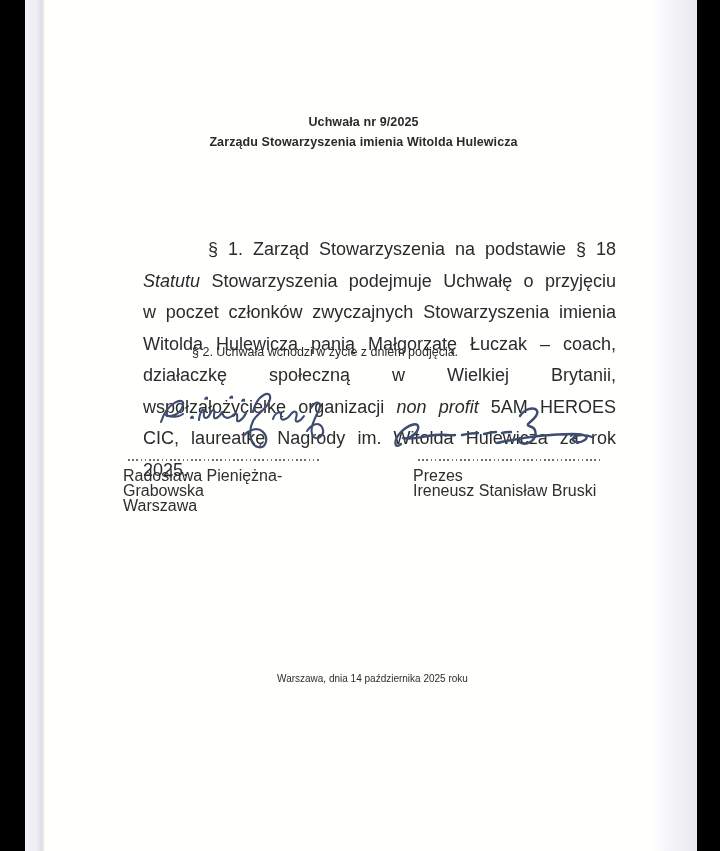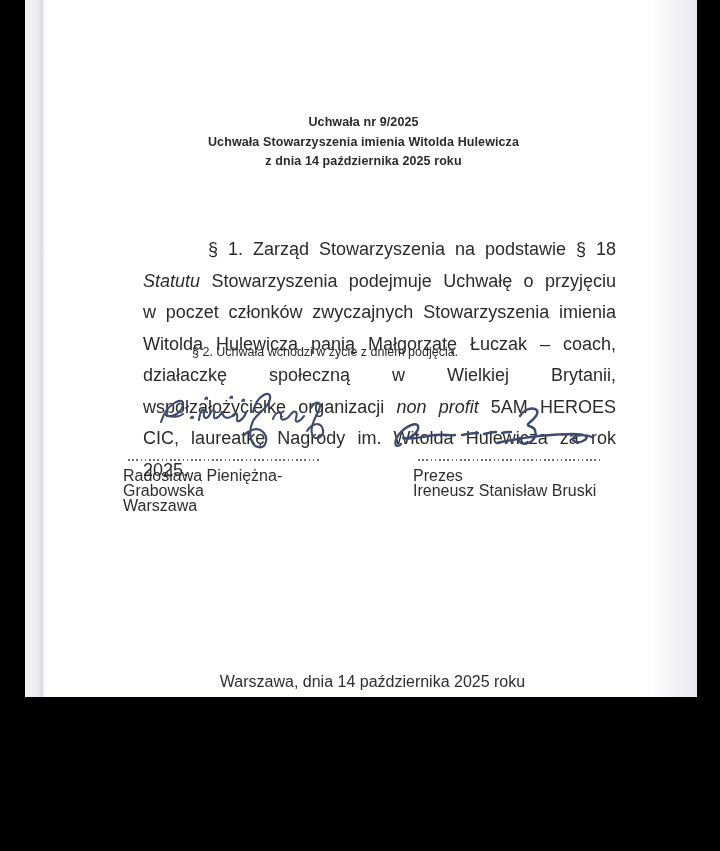--- a/index.html
+++ b/index.html
@@ -1,17 +1,17 @@
 <!DOCTYPE html>
 <html lang="pl"><head>
 <meta charset="utf-8">
 <style>
   html,body{margin:0;padding:0;background:#000;}
   .screen{
-    position:relative;width:720px;height:697px;overflow:hidden;background:#701a75;
+    position:relative;width:720px;height:851px;overflow:hidden;background:#701a75;
     font-family:"Liberation Sans","DejaVu Sans",sans-serif;
   }
   .black-bar{position:absolute;top:0;height:851px;background:#000;}
   .black-bar.left{left:0;width:25px;}
   .black-bar.right{right:0;width:23px;}
   .page{
     position:absolute;left:25px;top:0;width:672px;height:851px;
     background:#fffffe;
   }
   .edge-shadow{position:absolute;top:0;height:851px;}
@@ -52,40 +52,39 @@
   }
   .dotted.left{left:1px;top:459px;width:191px;}
   .dotted.right{left:291px;top:459px;width:183px;}
   .sig-label{
     position:absolute;font-size:16px;line-height:15px;color:#2e2e2e;
   }
   .sig-label.left{left:-4px;top:468px;width:200px;}
   .sig-label.right{left:286px;top:468px;width:193px;}
   .footer-line{
     position:absolute;left:0;top:673px;width:473px;text-align:center;
-    font-size:16px;transform:translateX(9px);color:#2e2e2e;
+    font-size:10px;transform:translateX(9px);color:#2e2e2e;
   }
 </style>
 </head>
 <body>
 
 <div class="screen">
   <div class="black-bar left"></div>
   <div class="black-bar right"></div>
 
   <div class="page">
     <div class="edge-shadow left"></div>
     <div class="edge-shadow right"></div>
 
     <div class="content">
 
       <div class="title-block">
         <div>Uchwała nr 9/2025</div>
-        <div>Uchwała Stowarzyszenia imienia Witolda Hulewicza</div>
-        <div>z dnia 14 października 2025 roku</div>
+        <div>Zarządu Stowarzyszenia imienia Witolda Hulewicza</div>
       </div>
 
       <p class="para1"><span>§ 1. Zarząd Stowarzyszenia na podstawie § 18 </span><span class="it">Statutu</span><span> Stowarzyszenia podejmuje Uchwałę o przyjęciu w poczet członków zwyczajnych Stowarzyszenia imienia Witolda Hulewicza panią Małgorzatę Łuczak – coach, działaczkę społeczną w Wielkiej Brytanii, współzałożycielkę organizacji </span><span class="it">non profit</span><span> 5AM HEROES CIC, laureatkę Nagrody im. Witolda Hulewicza za rok 2025.</span></p>
 
       <p class="para2">§ 2. Uchwała wchodzi w życie z dniem podjęcia.</p>
 
       <svg class="sig-svg sig-left" width="200" height="76" viewBox="0 0 200 76" aria-hidden="true">
         <path stroke-width="2.1" d="M16,36 C22,16 40,10 38,19 C36,28 26,32 21,29 C27,32 34,31 38,28"></path>
         <path stroke-width="2.1" d="M46,32 C47,30 48,30 48,32"></path>
         <path stroke-width="2.1" d="M54,34 C55,24 60,20 59,27 C58,33 62,34 65,28 C68,22 70,23 69,29 C68,35 74,32 77,26 C78,31 82,34 87,30 C91,26 93,27 92,33 C91,38 98,34 101,27"></path>

